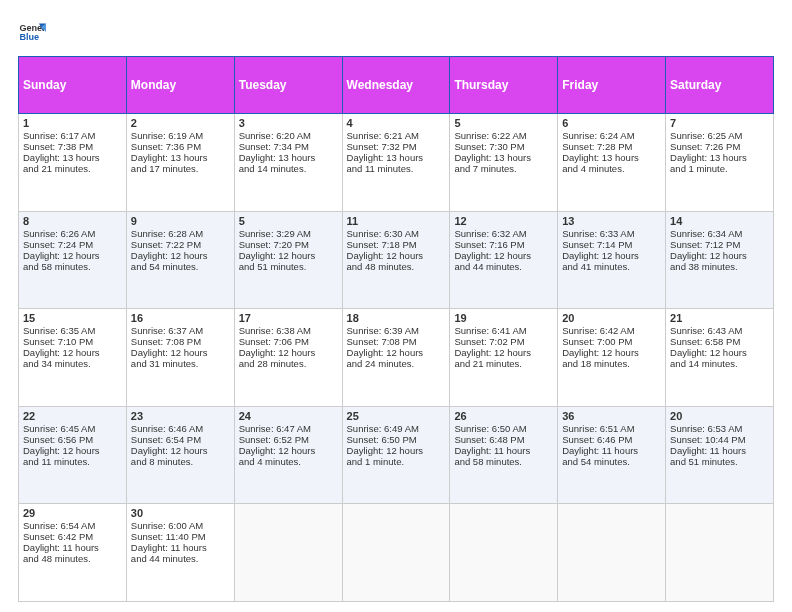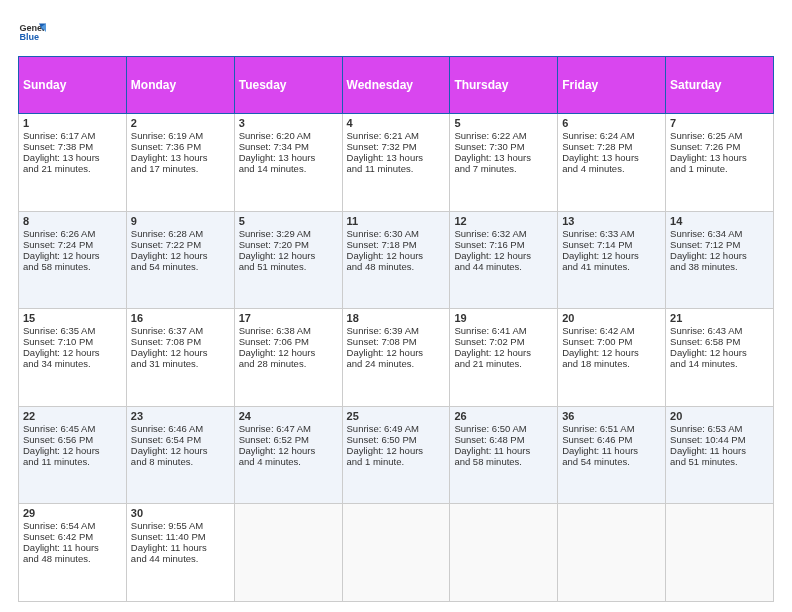--- a/index.html
+++ b/index.html
@@ -323,21 +323,21 @@
         <tr>
           <td>
             <span class="day-num">29</span>
             <div>Sunrise: 6:54 AM</div>
             <div>Sunset: 6:42 PM</div>
             <div>Daylight: 11 hours</div>
             <div>and 48 minutes.</div>
           </td>
           <td>
             <span class="day-num">30</span>
-            <div>Sunrise: 9:55 AM</div>
+            <div>Sunrise: 6:00 AM</div>
             <div>Sunset: 11:40 PM</div>
             <div>Daylight: 11 hours</div>
             <div>and 44 minutes.</div>
           </td>
           <td class="empty-cell"></td>
           <td class="empty-cell"></td>
           <td class="empty-cell"></td>
           <td class="empty-cell"></td>
           <td class="empty-cell"></td>
         </tr>

